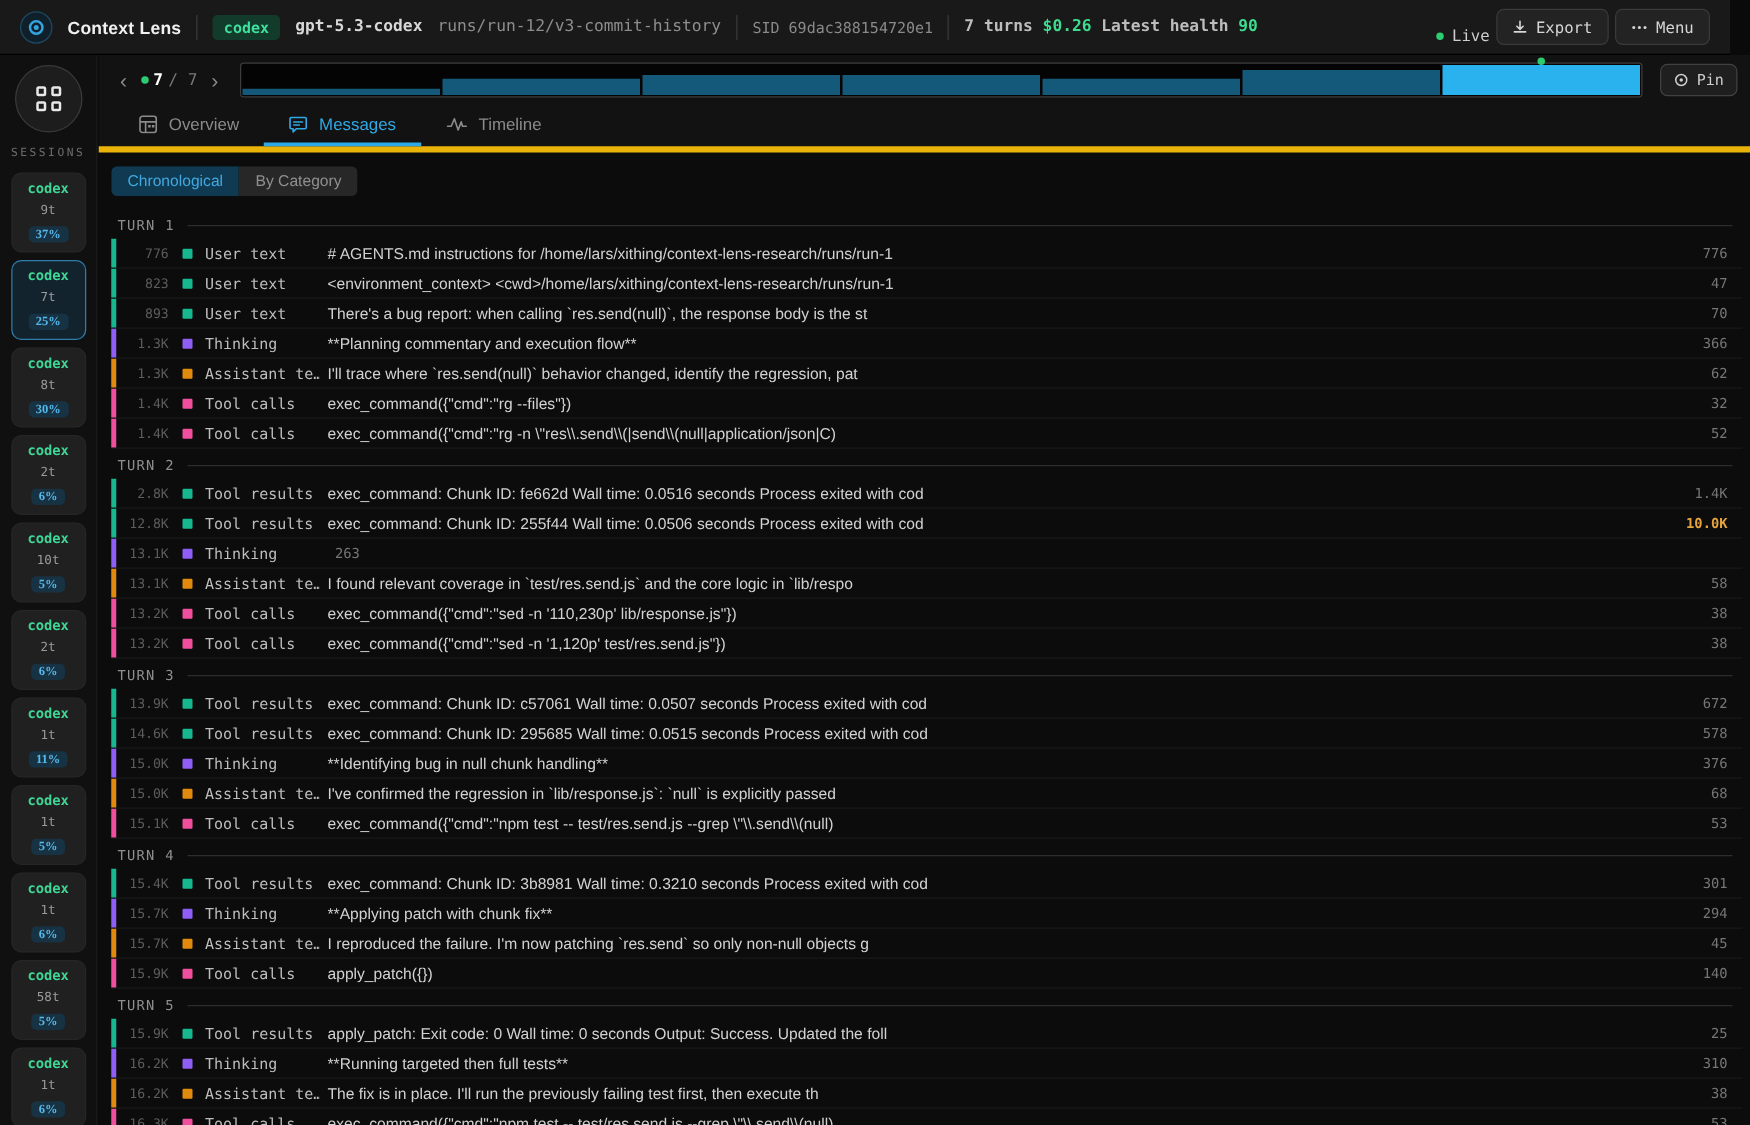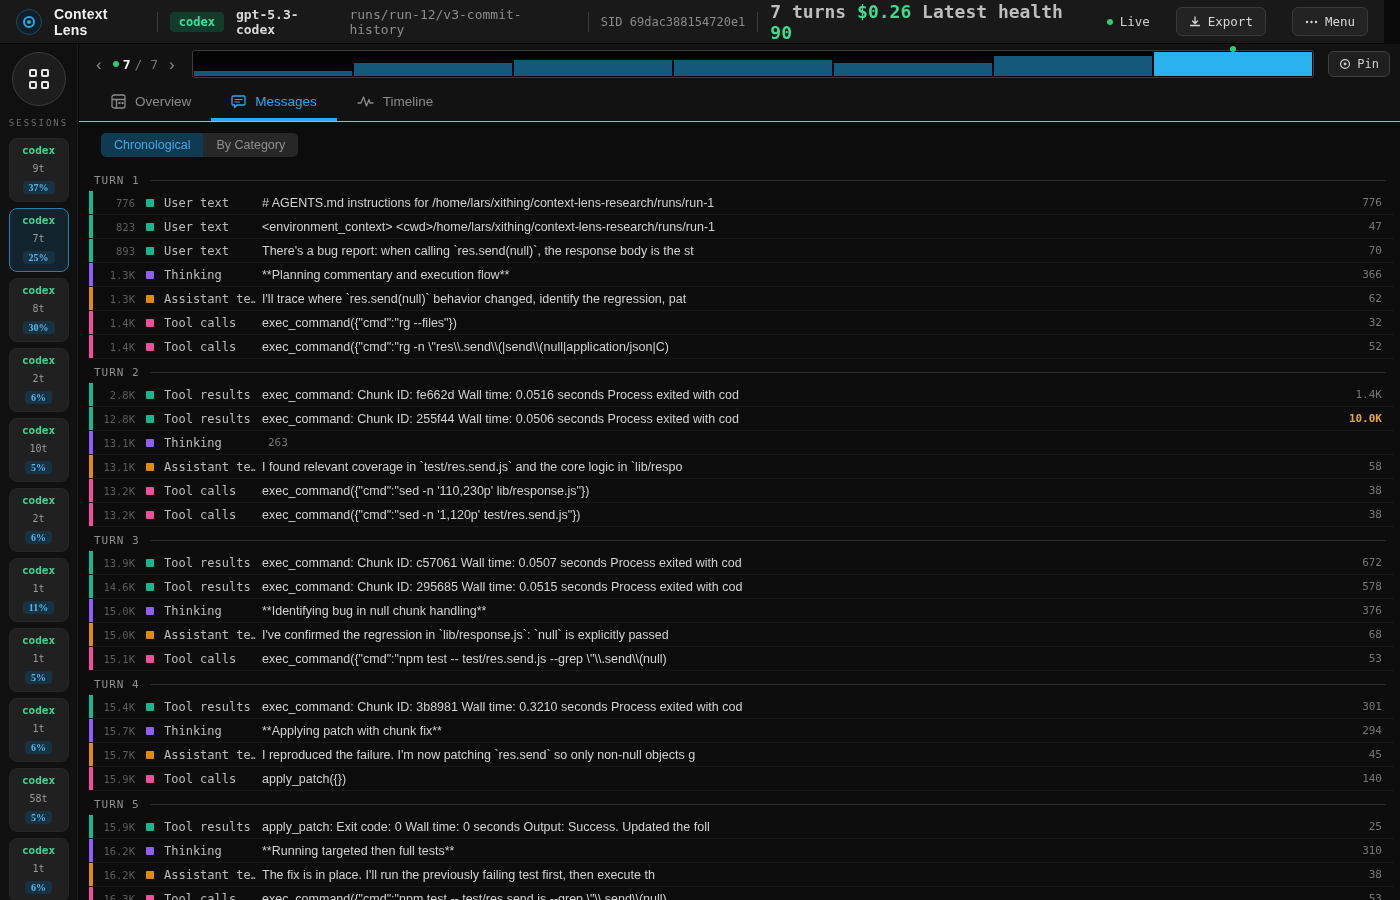--- a/index.html
+++ b/index.html
@@ -13,23 +13,23 @@
           display:flex; align-items:center; justify-content:center; flex:0 0 auto; }
   .logo-inner { width:12px; height:12px; border:2px solid #34a3e0; border-radius:50%; position:relative; }
   .logo-inner::after { content:""; position:absolute; left:2px; top:2px; width:4px; height:4px; background:#34a3e0; border-radius:50%; }
   .appname { color:#f0f0f0; font-weight:bold; font-size:14px; letter-spacing:.2px; }
   .hdiv { width:1px; height:20px; background:#3a3a3a; }
   .badge-codex { font-family:"DejaVu Sans Mono",monospace; font-size:12px; font-weight:bold; color:#3fe09c;
                  background:#123b2c; border-radius:4px; padding:3px 9px; }
   .model { font-family:"DejaVu Sans Mono",monospace; font-size:13px; color:#d8d8d8; font-weight:bold; }
   .runpath { font-family:"DejaVu Sans Mono",monospace; font-size:13px; color:#8d8d8d; }
   .sid { font-family:"DejaVu Sans Mono",monospace; font-size:12px; color:#8a8a8a; }
-  .stats { font-family:"DejaVu Sans Mono",monospace; font-size:18px; color:#bdbdbd; font-weight:bold; }
+  .stats { font-family:"DejaVu Sans Mono",monospace; font-size:13px; color:#bdbdbd; font-weight:bold; }
   .stats .green { color:#3ddc8f; }
-  .header-right { margin-left:auto; display:flex; align-items:center; gap:26px; }
+  .header-right { margin-left:auto; display:flex; align-items:flex-end; gap:5px; }
   .live { display:flex; align-items:center; gap:7px; font-family:"DejaVu Sans Mono",monospace; font-size:12.5px; color:#cfcfcf; }
   .live-dot { width:6px; height:6px; border-radius:50%; background:#2ecc71; }
   .hbtn { display:flex; align-items:center; gap:7px; background:#232323; border:1px solid #3a3a3a; border-radius:6px;
           padding:6px 12px; font-family:"DejaVu Sans Mono",monospace; font-size:12.5px; color:#d6d6d6; cursor:pointer; }
   .hbtn svg { display:block; }
 
   
   .sidebar { position:absolute; top:44px; left:0; width:78px; bottom:0; background:#101010;
              border-right:1px solid #1b1b1b; overflow:hidden; text-align:center; }
   .avatar { width:54px; height:54px; border-radius:50%; background:#1d1d1d; border:1px solid #3a3a3a;
@@ -59,28 +59,28 @@
   .turnbar { flex:1; height:28px; margin:0 14px 0 12px; background:#040404; border:1px solid #3c3c3c; border-radius:3px;
              display:flex; gap:2px; padding:1px; }
   .seg { flex:1; position:relative; cursor:pointer; }
   .segfill { position:absolute; left:0; right:0; bottom:0; background:#14597a; }
   .seg.active .segfill { background:#29b2ee; }
   .seg.active::after { content:""; position:absolute; top:-6px; left:50%; margin-left:-3px; width:6px; height:6px;
                        background:#2ecc71; border-radius:50%; }
   .pinbtn { display:flex; align-items:center; gap:6px; background:#1f1f1f; border:1px solid #414141; border-radius:6px;
             padding:5px 10px; font-family:"DejaVu Sans Mono",monospace; font-size:12px; color:#cfcfcf; cursor:pointer; }
 
-  .tabbar { height:38px; display:flex; align-items:stretch; padding-left:12px; background:#121212; border-bottom:1px solid #eab308; }
+  .tabbar { height:38px; display:flex; align-items:stretch; padding-left:12px; background:#121212; border-bottom:5px solid #eab308; }
   .tab { display:flex; align-items:center; gap:9px; padding:0 20px; font-size:13.5px; color:#8b8b8b; cursor:pointer;
          border-bottom:3px solid transparent; }
   .tab.active { color:#2fa8e6; border-bottom:3px solid #2fa8e6; }
   .tab svg { display:block; }
 
   .content { padding:11px 0 0 10px; }
-  .toggle { display:inline-flex; border-radius:5px; overflow:hidden; margin-left:12px; }
+  .toggle { display:inline-flex; border-radius:5px; overflow:hidden; margin-left:0; }
   .tgl { padding:5px 13px; font-size:12.5px; cursor:pointer; }
   .tgl.on { background:#0f3a52; color:#41a9e0; }
   .tgl.off { background:#272727; color:#8f8f8f; }
 
   .list { margin-top:13px; padding-right:6px; }
   .turnhead { display:flex; align-items:center; gap:10px; height:20px; margin:3px 0 1px; }
   .tlabel { font-family:"DejaVu Sans Mono",monospace; font-size:11px; color:#8f8f8f; letter-spacing:1px; padding-left:5px; }
   .tline { flex:1; height:1px; background:#2c2c2c; margin-right:8px; }
   .row { display:flex; align-items:center; height:24px; border-bottom:1px solid #181818; padding-right:12px; cursor:pointer; }
   .bar { width:4px; align-self:stretch; }

